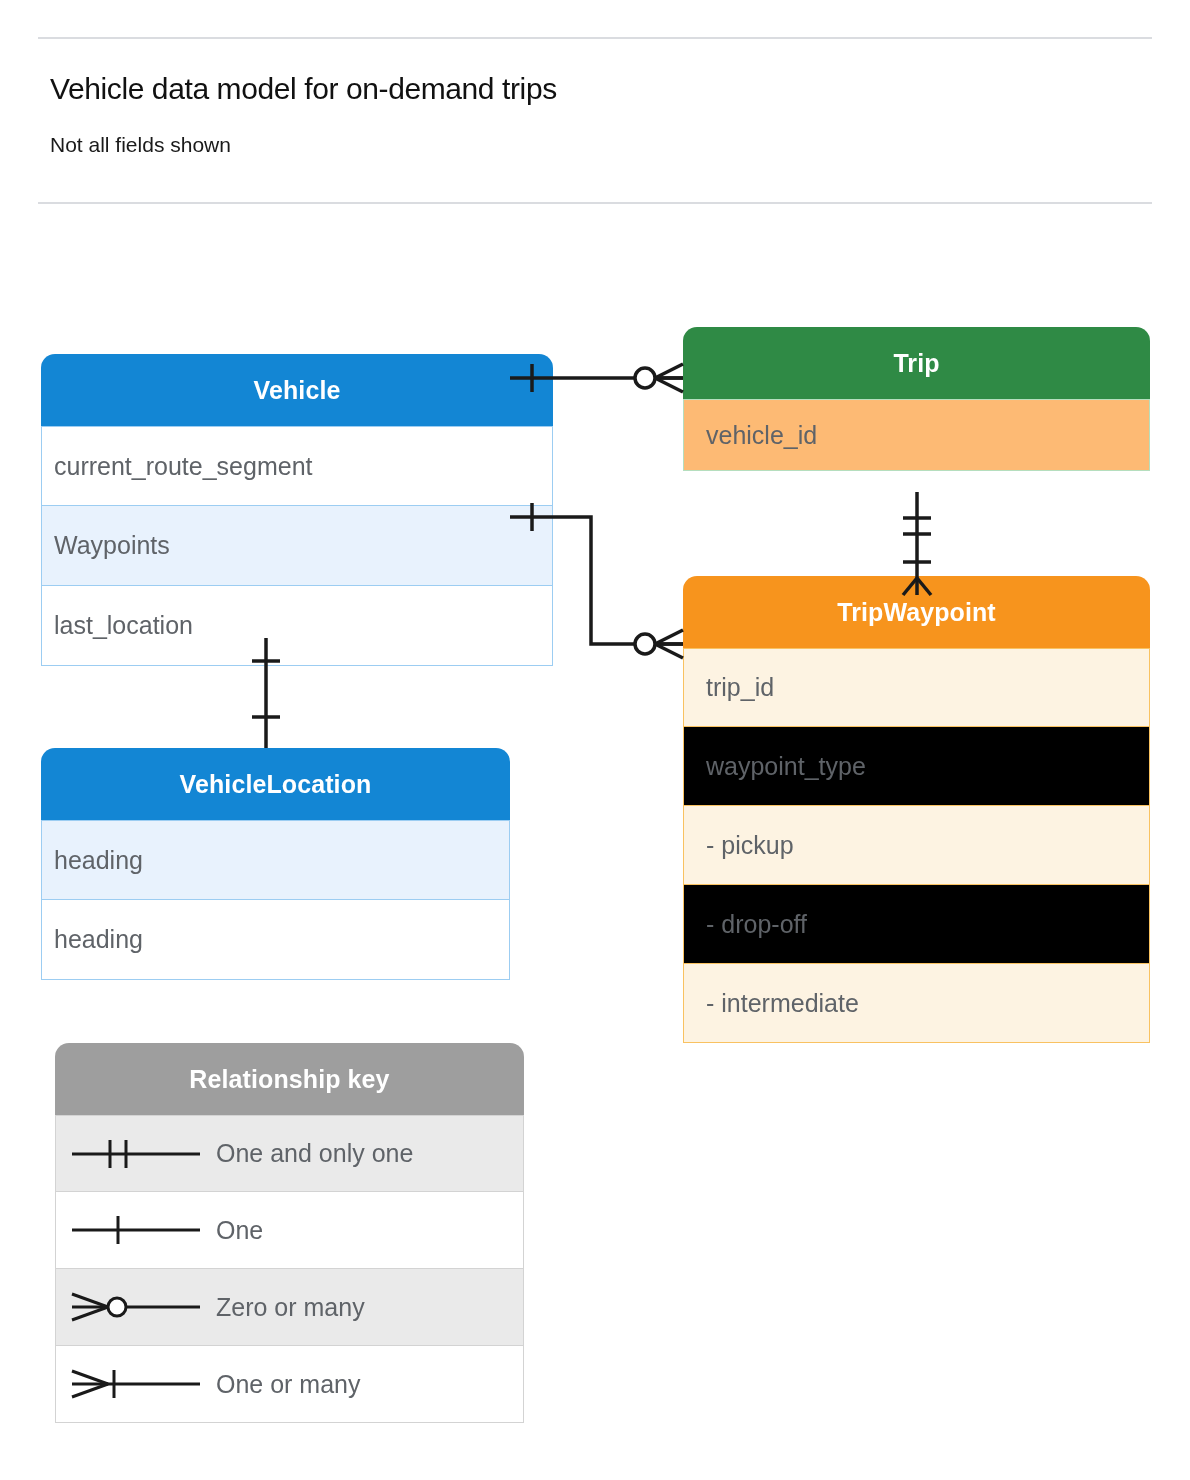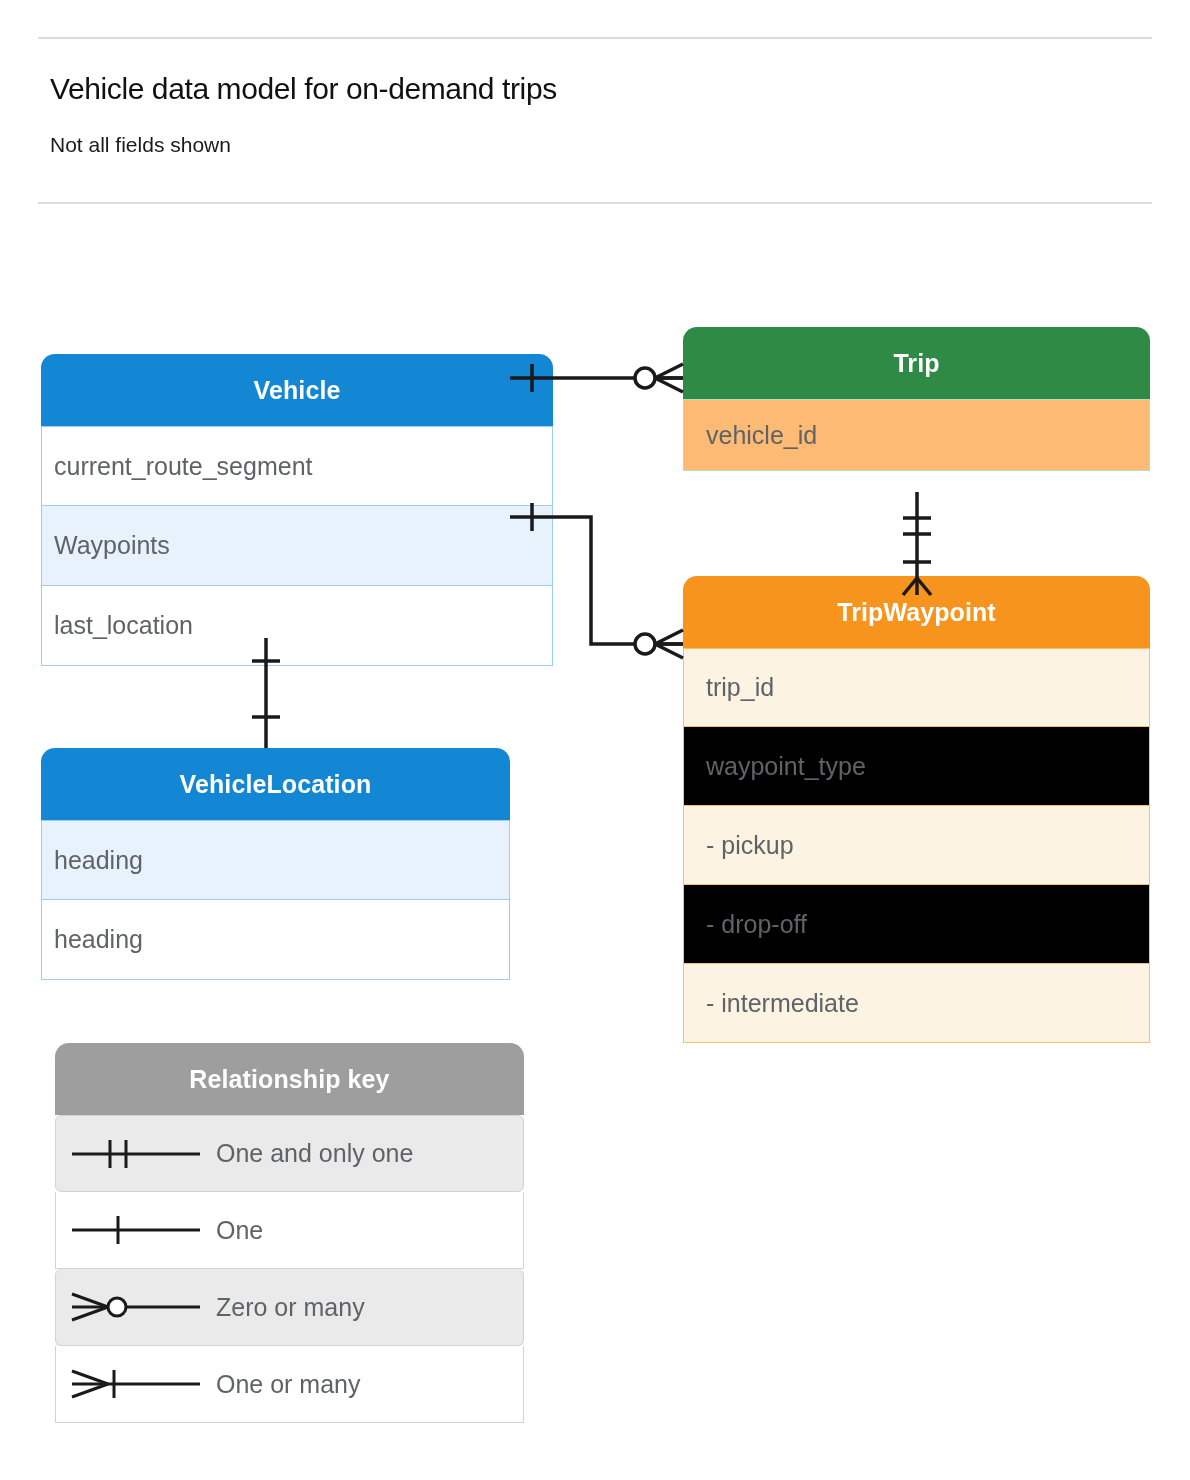--- a/index.html
+++ b/index.html
@@ -55,21 +55,21 @@
   .e-orange .ent-row { border: 1px solid #f9c261; border-top: none; background: #000000; height: 79px; }
   .e-orange .ent-row.alt { background: #fdf3e2; }
   .e-orange .ent-row:first-child { border-top: 1px solid #f9c261; }
 
   
   .e-grey .ent-header { background: #9e9e9e; }
   .e-grey .ent-row {
     border: 1px solid #d3d3d3; border-top: none; background: #ffffff;
     height: 77px; padding-left: 0;
   }
-  .e-grey .ent-row.alt { background: #eaeaea; border-radius: 6px; }
+  .e-grey .ent-row.alt { background: #eaeaea; }
   .e-grey .ent-row:first-child { border-top: 1px solid #d3d3d3; }
   .legend-sym { width: 160px; flex: 0 0 160px; display: flex; align-items: center; justify-content: center; }
   .legend-txt { font-size: 25px; color: #5f6368; }
 
   
   #ent-vehicle          { left: 41px;  top: 320px;  width: 512px; margin-top: 34px; }
   #ent-vehiclelocation  { left: 41px;  top: 748px;  width: 469px; }
   #ent-trip             { left: 683px; top: 327px;  width: 467px; }
   #ent-tripwaypoint     { left: 683px; top: 576px;  width: 467px; }
   #ent-legend           { left: 55px;  top: 1043px; width: 469px; }

